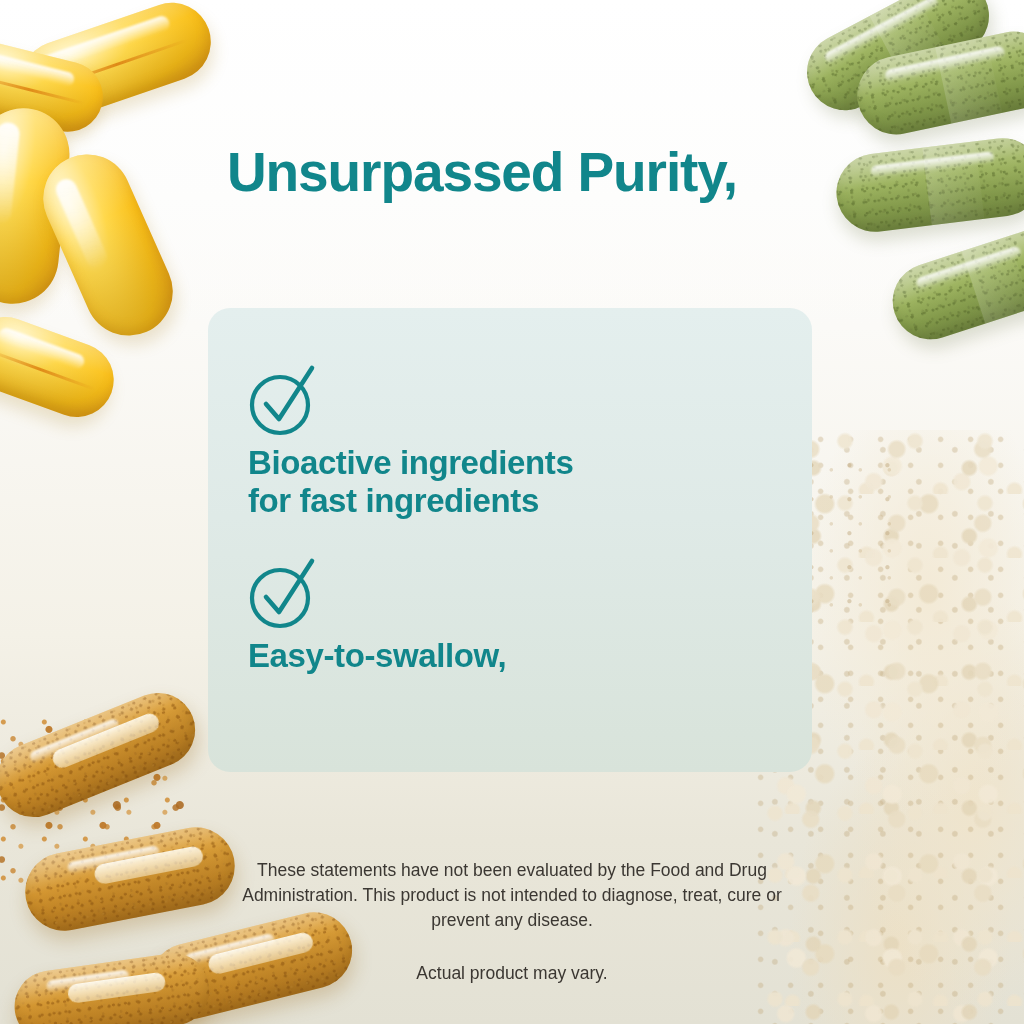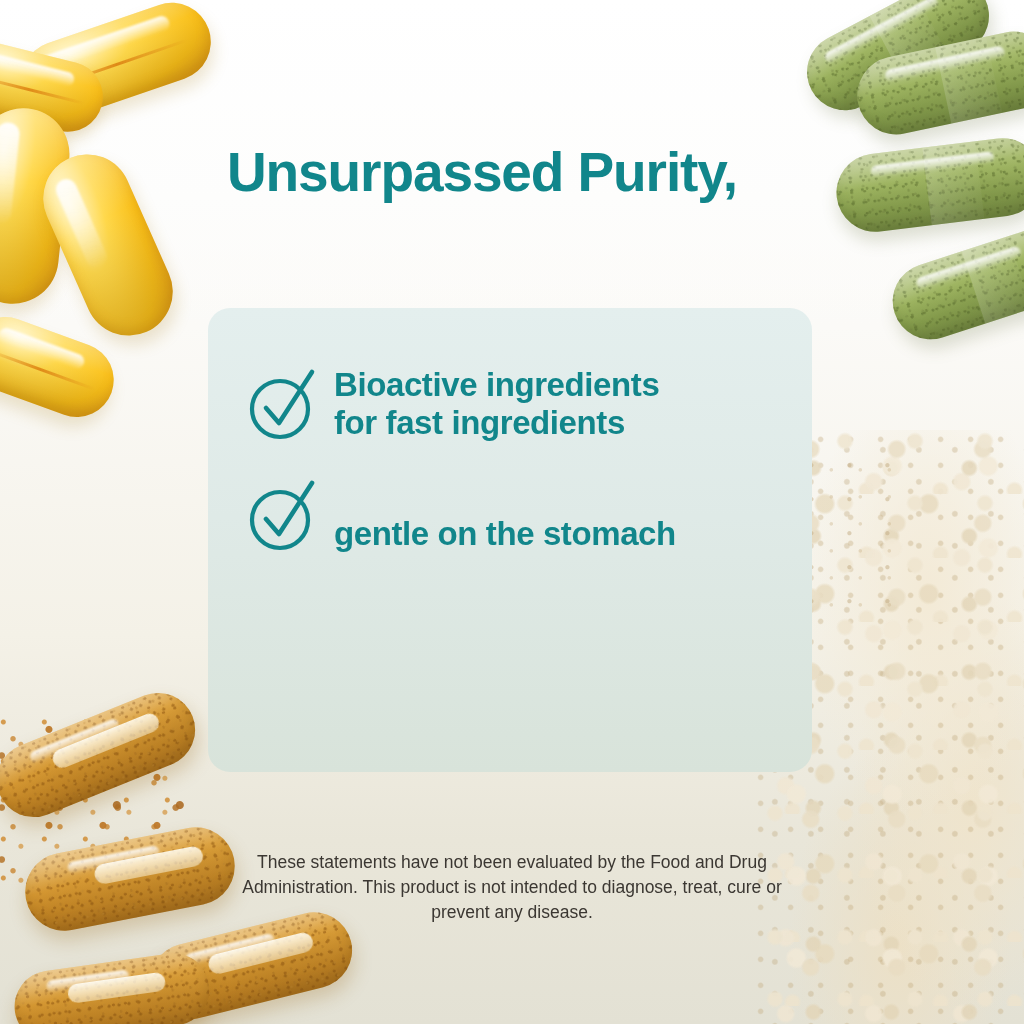--- a/index.html
+++ b/index.html
@@ -142,34 +142,34 @@
   }
   .headline span{display:block;}
 
   .card{
     position:absolute;left:208px;top:308px;width:604px;height:464px;
     border-radius:22px;
     background:linear-gradient(180deg,#e4efee 0%,#dfeae7 45%,#d8e3da 100%);
   }
 
   .bullets{position:absolute;left:248px;top:360px;width:540px;}
-  .bullet{display:flex;align-items:flex-end;margin-bottom:33px;}
+  .bullet{display:flex;align-items:flex-start;margin-bottom:33px;flex-direction:column;}
   .bullet:last-child{margin-bottom:0;}
   .check{flex:0 0 auto;width:72px;height:76px;margin-right:14px;margin-top:2px;}
   .btext{
     color:#11868b;font-weight:700;font-size:33px;line-height:38px;
     letter-spacing:-.4px;padding-top:6px;
   }
   .btext span{display:block;}
 
   .legal{
     position:absolute;left:212px;top:846px;width:600px;text-align:center;
     color:#3b3732;font-size:17.5px;line-height:25px;
   }
-  .legal p{margin:4px;}
+  .legal p{margin:12px;}
   .legal .vary{margin-top:28px;}
 </style>
 </head>
 <body>
 
 <div id="stage">
 
   <div class="layer topwash"></div>
 
   <div class="cap soft layer" style="left:18px;top:22px;width:196px;height:78px;transform:rotate(-19deg);">
@@ -274,24 +274,25 @@
     </div>
 
     <div class="bullet">
       <span class="check">
         <svg viewBox="0 0 72 76" width="72" height="76" aria-hidden="true">
           <circle cx="32" cy="43" r="28" fill="none" stroke="#11868b" stroke-width="4.2"></circle>
           <path d="M18 42 L31 57 L64 6" fill="none" stroke="#11868b" stroke-width="4.6" stroke-linecap="round" stroke-linejoin="round"></path>
         </svg>
       </span>
       <div class="btext">
-        <span>gentle on the stomach</span>
+        <span>Easy-to-swallow,</span>
       </div>
     </div>
 
 
   </div>
 
   <div class="legal">
     <p>These statements have not been evaluated by the Food and Drug Administration. This product is not intended to diagnose, treat, cure or prevent any disease.</p>
+    <p class="vary">Actual product may vary.</p>
   </div>
 
 </div>
 
 </body></html>

